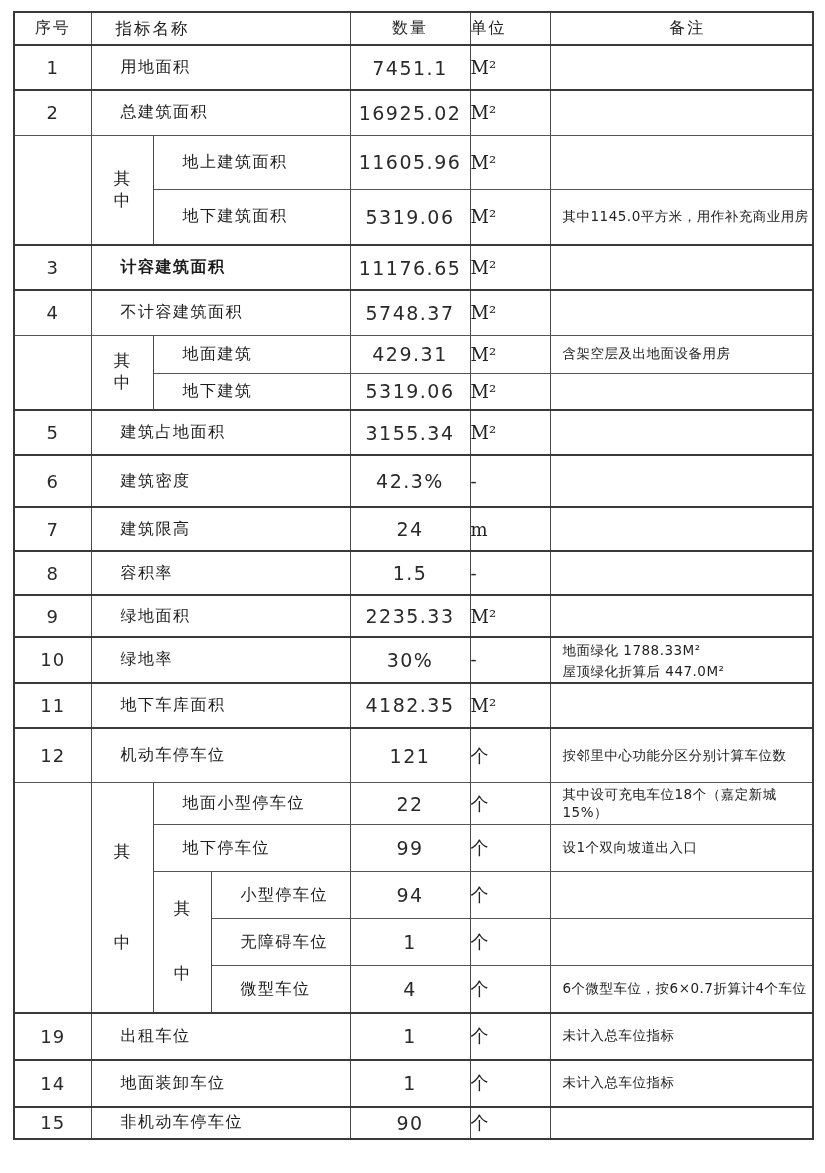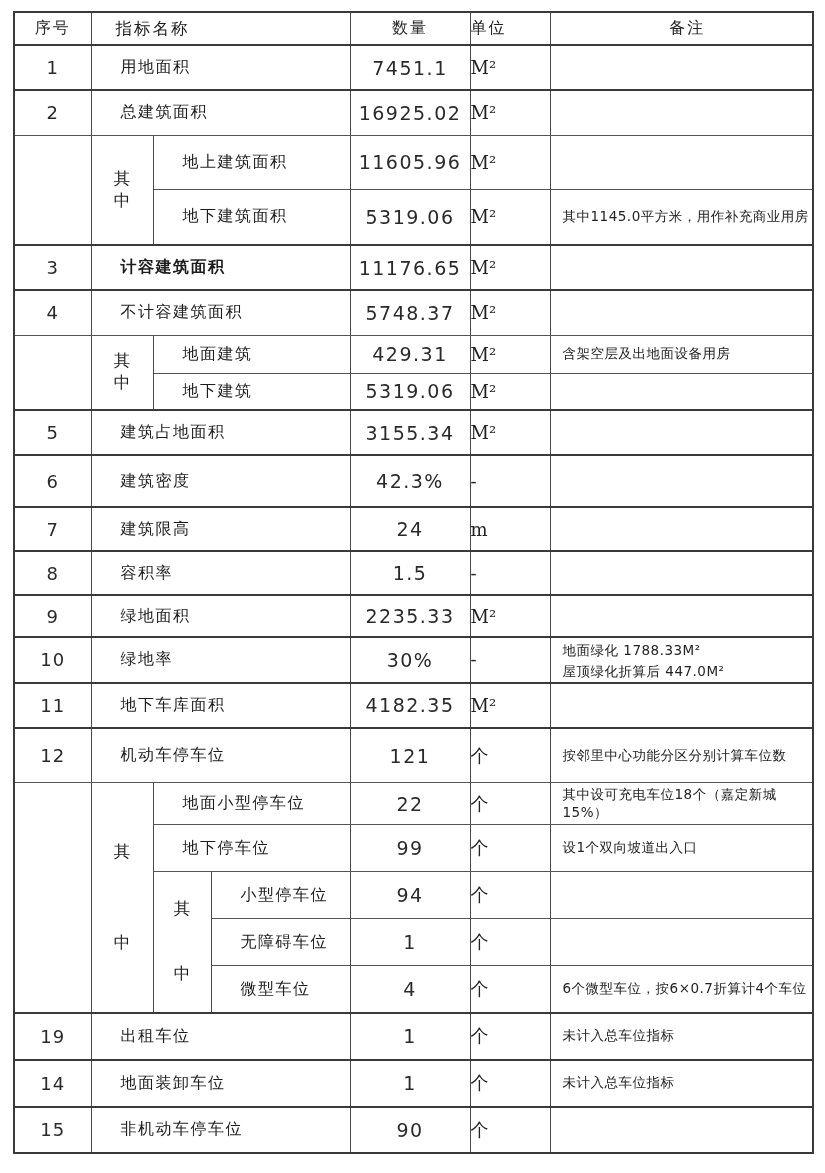--- a/index.html
+++ b/index.html
@@ -261,21 +261,21 @@
   </tr>
 
   <tr class="bb-major" style="height:47px">
     <td class="c-no">14</td>
     <td class="c-name" colspan="3">地面装卸车位</td>
     <td class="c-qty">1</td>
     <td class="c-unit">个</td>
     <td class="c-remark">未计入总车位指标</td>
   </tr>
 
-  <tr class="bb-major" style="height:46px">
+  <tr class="bb-major" style="height:32px">
     <td class="c-no">15</td>
     <td class="c-name" colspan="3">非机动车停车位</td>
     <td class="c-qty">90</td>
     <td class="c-unit">个</td>
     <td class="c-remark"></td>
   </tr>
 
 </tbody>
     </table>
 </div>

